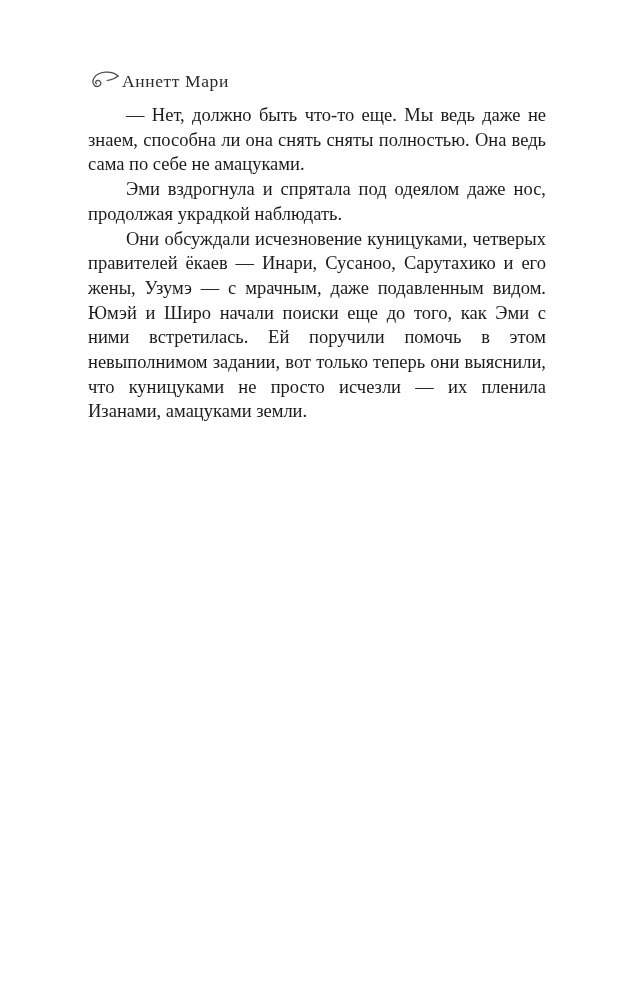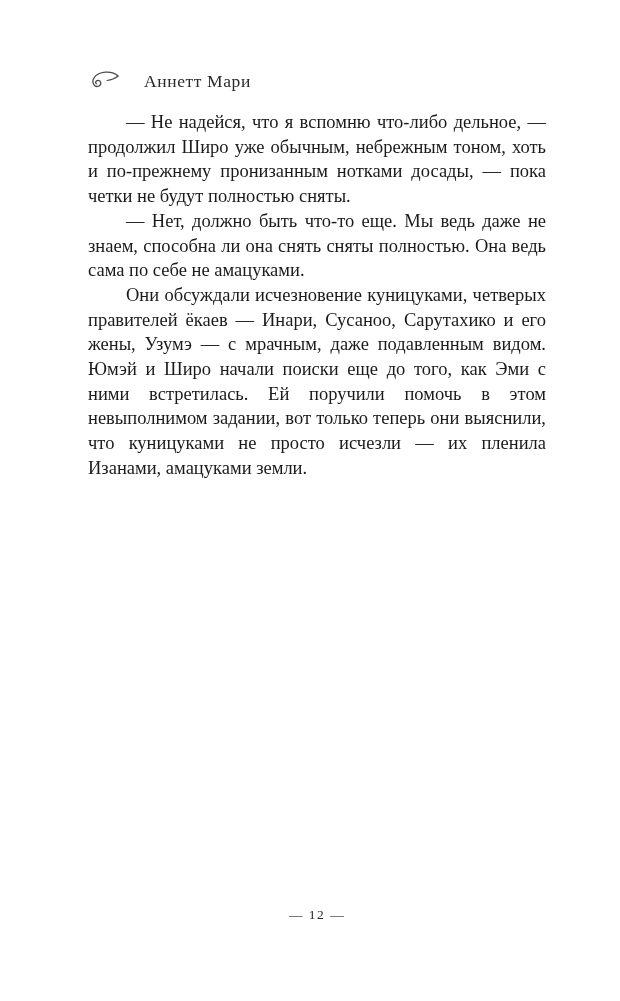--- a/index.html
+++ b/index.html
@@ -18,22 +18,22 @@
   .page {
     width: 620px;
     height: 1001px;
     padding: 68px 74px 78px 88px;
     display: flex;
     flex-direction: column;
   }
   .page-header {
     display: flex;
     align-items: center;
-    gap: 24px;
-    margin-bottom: 12px;
+    gap: 2px;
+    margin-bottom: 5px;
     height: 26px;
   }
   .ornament {
     display: inline-flex;
     align-items: center;
   }
   .author {
     font-size: 17.5px;
     letter-spacing: 0.6px;
     color: #2a2a2a;
@@ -70,22 +70,19 @@
     <span class="ornament">
       <svg width="32" height="20" viewBox="0 0 32 20" aria-hidden="true">
         <path d="M30,5 C24,-1 10,0 6,7 C3,12 7,17 11,15 C14,13.5 13,9 9.5,9.5 C7.5,9.8 7,12 8.5,12.8" fill="none" stroke="#4a4a4a" stroke-width="1.3" stroke-linecap="round"></path>
         <path d="M30,5 C27,7.5 23,9 19,9.5" fill="none" stroke="#4a4a4a" stroke-width="1.1" stroke-linecap="round"></path>
       </svg>
     </span>
     <span class="author">Аннетт Мари</span>
   </header>
 
   <main class="page-body">
-    <p class="para">— Не надейся, что я вспомню что-либо дельное, — продолжил Широ уже обычным, небрежным тоном, хоть и по-прежнему пронизанным нотками досады, — пока четки не будут полностью сняты.</p>
     <p class="para">— Нет, должно быть что-то еще. Мы ведь даже не знаем, способна ли она снять сняты полностью. Она ведь сама по себе не амацуками.</p>
+    <p class="para">Эми вздрогнула и спрятала под одеялом даже нос, продолжая украдкой наблюдать.</p>
     <p class="para">Они обсуждали исчезновение куницуками, четверых правителей ёкаев — Инари, Сусаноо, Сарутахико и его жены, Узумэ — с мрачным, даже подавленным видом. Юмэй и Широ начали поиски еще до того, как Эми с ними встретилась. Ей поручили помочь в этом невыполнимом задании, вот только теперь они выяснили, что куницуками не просто исчезли — их пленила Изанами, амацуками земли.</p>
   </main>
 
-  <footer class="page-footer">
-    <span>— 12 —</span>
-  </footer>
 
 </div>
 
 </body></html>

